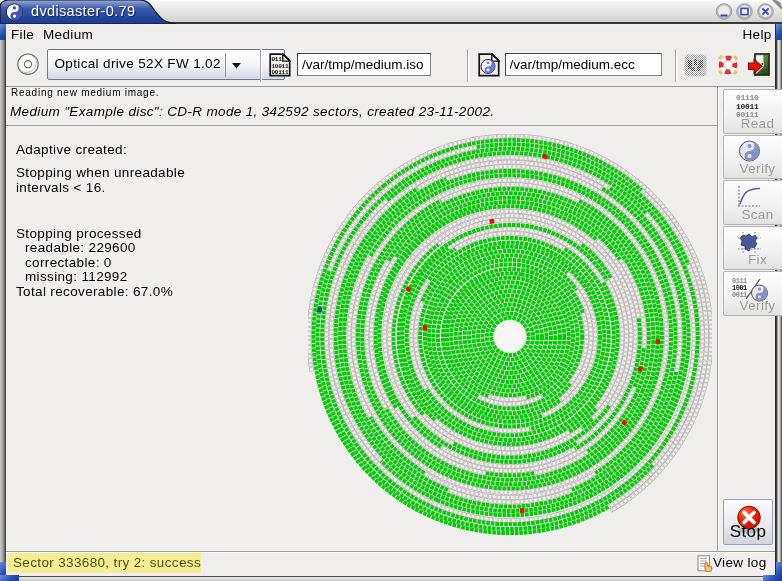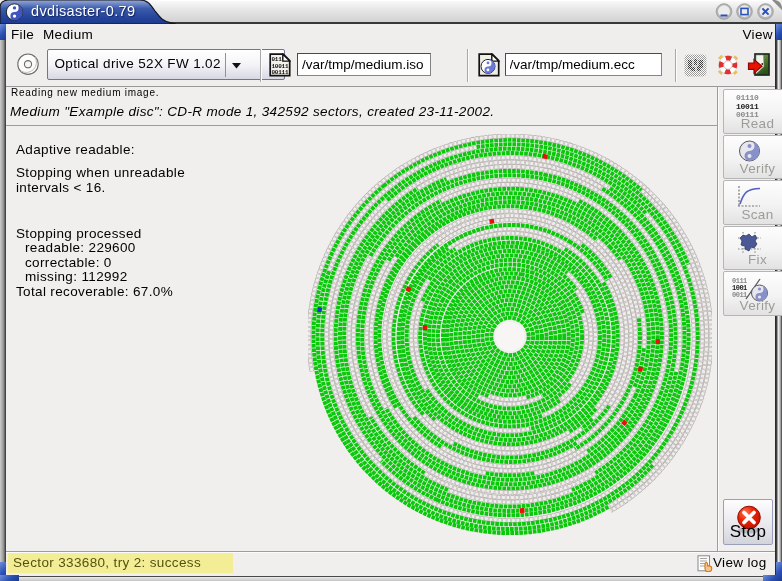--- a/index.html
+++ b/index.html
@@ -16,21 +16,21 @@
 #headarea{left:6px;top:87px;width:769px;height:37px;background:#f1efed}
 #content{left:6px;top:126px;width:710px;height:425px;background:#f1efed}
 .groove{height:2px;background:linear-gradient(#9c9c9c 50%,#fbfbfb 50%)}
 .vgroove{width:2px;background:linear-gradient(90deg,#9c9c9c 50%,#fbfbfb 50%)}
 .sbtn{position:absolute;left:723px;width:69px;border:1px solid #b5b5b5;border-radius:2px;background:linear-gradient(#fdfdfd,#f3f3f3 55%,#e2e2e2);color:#9d9d97}
 .sbtn .lab{position:absolute;bottom:2px;width:100%;font-size:13.5px;text-align:center}
 #stopbtn{position:absolute;left:723px;top:499px;width:50px;height:46px;border:1px solid #9aa0bc;border-radius:2px;background:linear-gradient(#fdfdfe,#e9e9ee 55%,#d3d3dc);text-align:center}
 #stopbtn .lab{position:absolute;bottom:2px;width:100%;color:#000;font-size:17px}
 input{position:absolute;height:23.5px;line-height:23px;border:1px solid #858585;border-top-color:#4a4a4a;border-left-color:#4a4a4a;background:#fff;font:13.5px "Liberation Sans",sans-serif;padding:0 4px}
 #combo{position:absolute;left:47px;top:49px;width:238px;height:31px;border:1px solid #70739a;border-radius:2px;background:linear-gradient(#ffffff,#f4f4f8 50%,#d8d8e4);box-shadow:inset 0 1px 0 #fff}
-.yellow{position:absolute;left:8px;top:553px;width:225px;height:20px;background:#f3ee96}
+.yellow{position:absolute;left:8px;top:553px;width:193px;height:20px;background:#f3ee96}
 .yellow span{position:absolute;left:5px;top:1.5px;color:#53530f;font-size:13.5px;white-space:nowrap}
 </style></head><body>
 <div class="abs" id="titlebar"></div>
 <svg class="abs" style="left:0;top:0" width="10" height="10">
     <path d="M0,0 L10,0 L0,10 Z M0,0 L7,0 Q1,1 0,7 Z" fill="#8a8a88" fill-rule="evenodd"></path>
   </svg>
 <svg class="abs" style="left:772px;top:0" width="10" height="10">
     <path d="M0,0 L10,0 L10,10 Z M3,0 L10,0 L10,7 Q9,1 3,0 Z" fill="#8a8a88" fill-rule="evenodd"></path>
   </svg>
 <div class="abs" id="titletab" style="left:0;top:0">
@@ -79,21 +79,21 @@
 <div class="abs" id="bframe"></div>
 <div class="abs bluecorn" style="left:0;top:24px;width:6px;height:16px"></div>
 <div class="abs bluecorn" style="left:776px;top:24px;width:6px;height:16px"></div>
 <div class="abs bluecorn" style="left:0;top:562px;width:6px;height:19px"></div>
 <div class="abs bluecorn" style="left:0;top:575px;width:19px;height:6px"></div>
 <div class="abs bluecorn" style="left:776px;top:562px;width:6px;height:19px"></div>
 <div class="abs bluecorn" style="left:763px;top:575px;width:19px;height:6px"></div>
 <div class="abs" id="menubar">
 <span class="abs" style="left:5px;top:1px">File</span>
 <span class="abs" style="left:37px;top:1px">Medium</span>
-<span class="abs" style="left:736.5px;top:1px">View</span>
+<span class="abs" style="left:736.5px;top:1px">Help</span>
 </div>
 <div class="abs" id="toolbar"></div>
 <div class="abs" id="cdicon" style="left:17px;top:53px"><svg width="23" height="23">
 <circle cx="11" cy="11.2" r="10.2" fill="#fcfcfb" stroke="#6a6a6a" stroke-width="1.1"></circle>
 <path d="M4,18 A10.2,10.2 0 0 0 18,4" fill="none" stroke="#bdbdbd" stroke-width="1"></path>
 <circle cx="11" cy="11.2" r="3.6" fill="#f6f5f4" stroke="#6a6a6a" stroke-width="1.1"></circle>
 </svg></div>
 <div id="combo">
     <span class="abs" style="left:6.5px;top:6px;white-space:nowrap">Optical drive 52X FW 1.02</span>
 <div class="abs" style="left:177px;top:3px;width:1px;height:24px;background:#8f8fa5"></div>
@@ -168,21 +168,21 @@
 <path d="M9,2 h7.5 l0.5,11.5 -8,7.5 z" fill="#f4f4ef" stroke="#777" stroke-width="0.5"></path>
 <circle cx="15.3" cy="11" r="0.9" fill="#222"></circle>
 <path d="M1.5,10.2 h5.5 v-3.7 l8,6.8 -8,6.8 v-3.7 h-5.5 z" fill="#e81400" stroke="#8c0a00" stroke-width="1.2"></path>
 </svg></div>
 <div class="abs" id="headarea">
 <div class="abs" style="left:5px;top:0px;font-size:10px;letter-spacing:0.75px">Reading new medium image.</div>
 <div class="abs" style="left:4px;top:17px;font-style:italic">Medium "Example disc": CD-R mode 1, 342592 sectors, created 23-11-2002.</div>
 </div>
 <div class="abs groove" style="left:6px;top:124.5px;width:711px"></div>
 <div class="abs" id="content"></div>
-<div class="abs" style="left:16px;top:141.5px">Adaptive readable:</div>
+<div class="abs" style="left:16px;top:141.5px">Adaptive created:</div>
 <div class="abs" style="left:16px;top:164.5px;width:210px;line-height:15.5px">Stopping when unreadable intervals &lt; 16.</div>
 <div class="abs" style="left:16px;top:225.5px">Stopping processed</div>
 <div class="abs" style="left:25px;top:240px">readable: 229600</div>
 <div class="abs" style="left:25px;top:254.5px">correctable: 0</div>
 <div class="abs" style="left:25px;top:269px">missing: 112992</div>
 <div class="abs" style="left:16px;top:283.5px">Total recoverable: 67.0%</div>
 <div class="abs" id="disc" style="left:308px;top:134px"><svg width="404" height="404" viewBox="0 0 404 404">
       <circle cx="202.0" cy="202.5" r="18.7" fill="none" stroke="#0cc80c" stroke-width="4.0" stroke-dasharray="3.7 0.8"></circle>
       <circle cx="202.0" cy="202.5" r="23.1" fill="none" stroke="#0cc80c" stroke-width="4.0" stroke-dasharray="3.7 0.8"></circle>
       <circle cx="202.0" cy="202.5" r="27.6" fill="none" stroke="#0cc80c" stroke-width="4.0" stroke-dasharray="3.7 0.8"></circle>

